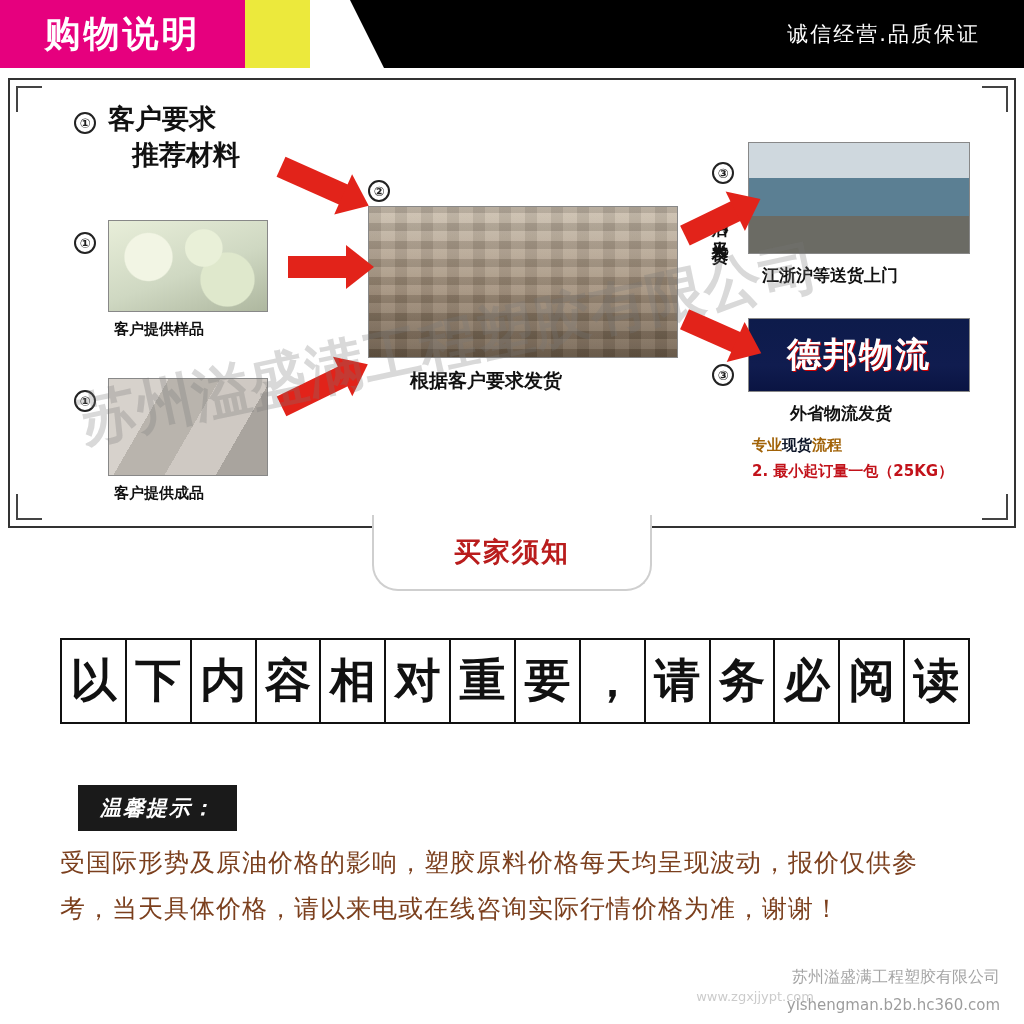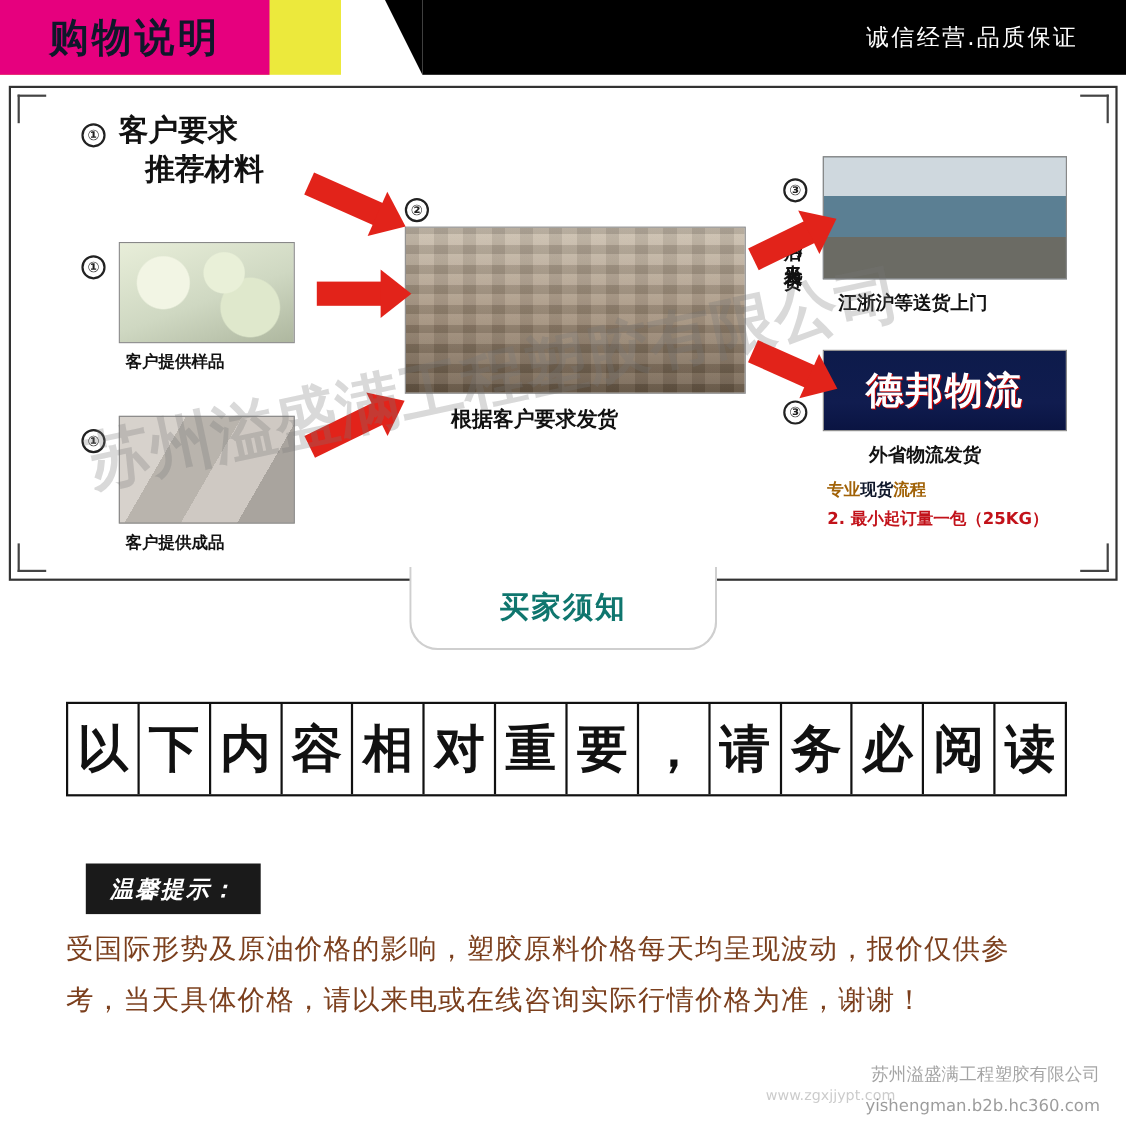--- a/index.html
+++ b/index.html
@@ -24,21 +24,21 @@
   .topbar-left {
     position: absolute; left: 0; top: 0; width: 310px; height: 68px;
     background: #ece93c;
   }
   .topbar-left-inner {
     position: absolute; left: 0; top: 0; width: 245px; height: 68px;
     background: #e6007e;
     display: flex; align-items: center; justify-content: center;
   }
   .topbar-title {
-    color: #0f172a;
+    color: #ffffff;
     font-size: 36px;
     font-weight: bold;
     letter-spacing: 3px;
     font-family: "DejaVu Sans", "Liberation Sans", sans-serif;
   }
   .topbar-right {
     position: absolute; right: 0; top: 0; width: 640px; height: 68px;
     background: #000000;
     display: flex; align-items: center; justify-content: flex-end;
     padding-right: 44px;
@@ -165,21 +165,21 @@
 
   
   .notice-tab {
     position: absolute; left: 372px; top: 515px;
     width: 280px; height: 76px;
     background: #ffffff;
     border: 2px solid #cfcfcf; border-top: none;
     border-radius: 0 0 26px 26px;
     display: flex; align-items: center; justify-content: center;
   }
-  .notice-tab-text { font-size: 27px; font-weight: bold; color: #0f766e; letter-spacing: 2px; }
+  .notice-tab-text { font-size: 27px; font-weight: bold; color: #b91c1c; letter-spacing: 2px; }
 
   
   .headline {
     position: absolute; left: 60px; top: 638px;
     width: 910px; height: 86px;
     display: flex;
     border: 2px solid #111;
   }
   .headline .cell {
     flex: 1 1 0;

